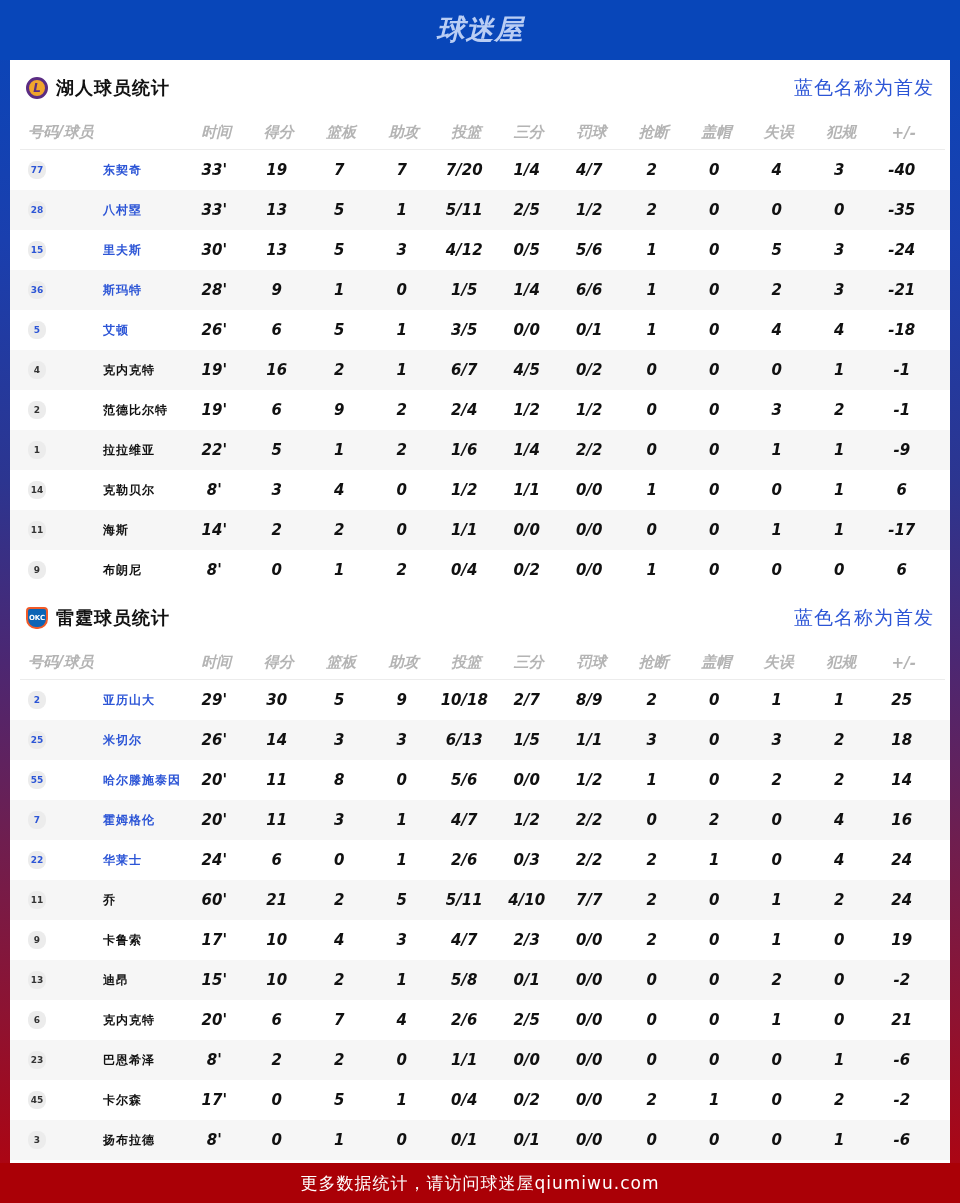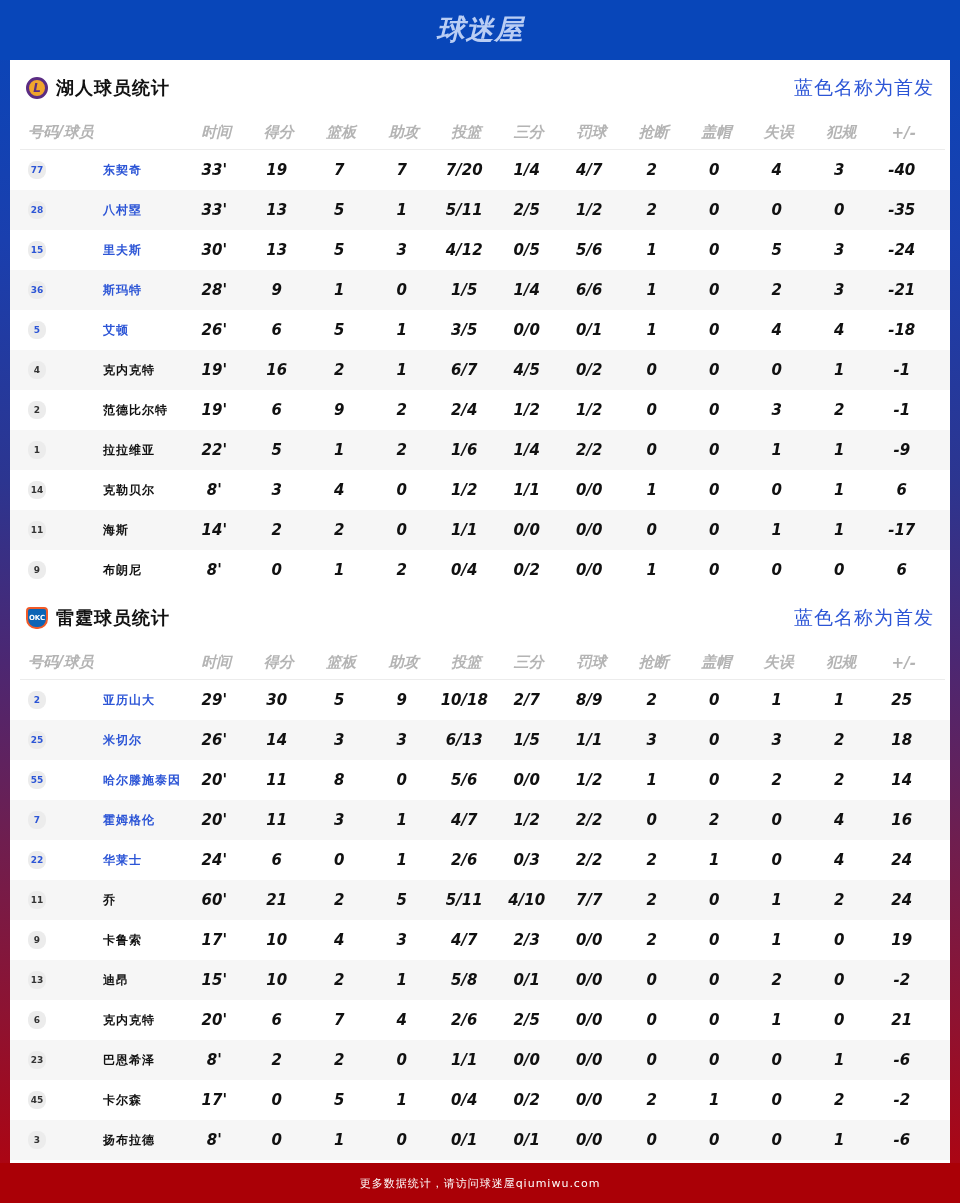--- a/index.html
+++ b/index.html
@@ -52,21 +52,21 @@
     margin-right: 9px; border-radius: 8px;
   }
   .num-badge.starter { color: #2c55d6; }
   .pname { font-size: 12px; color: #111; letter-spacing: 1px; margin-left: 48px; }
   .pname.starter { color: #2c55d6; }
   .c { width: 62.5px; text-align: center; font-size: 15px; color: #111; font-style: italic; }
   .footer {
     position: absolute; left: 0; top: 1163px; width: 960px; height: 40px;
     background: #aa0006;
     display: flex; align-items: center; justify-content: center;
-    color: #fff; font-size: 11px; letter-spacing: 1px;
+    color: #fff; font-size: 17px; letter-spacing: 1px;
   }
 </style>
 </head>
 <body>
 
 <div class="topbar">
   <span class="brand">球迷屋</span>
 </div>
 
 <div class="panel">

